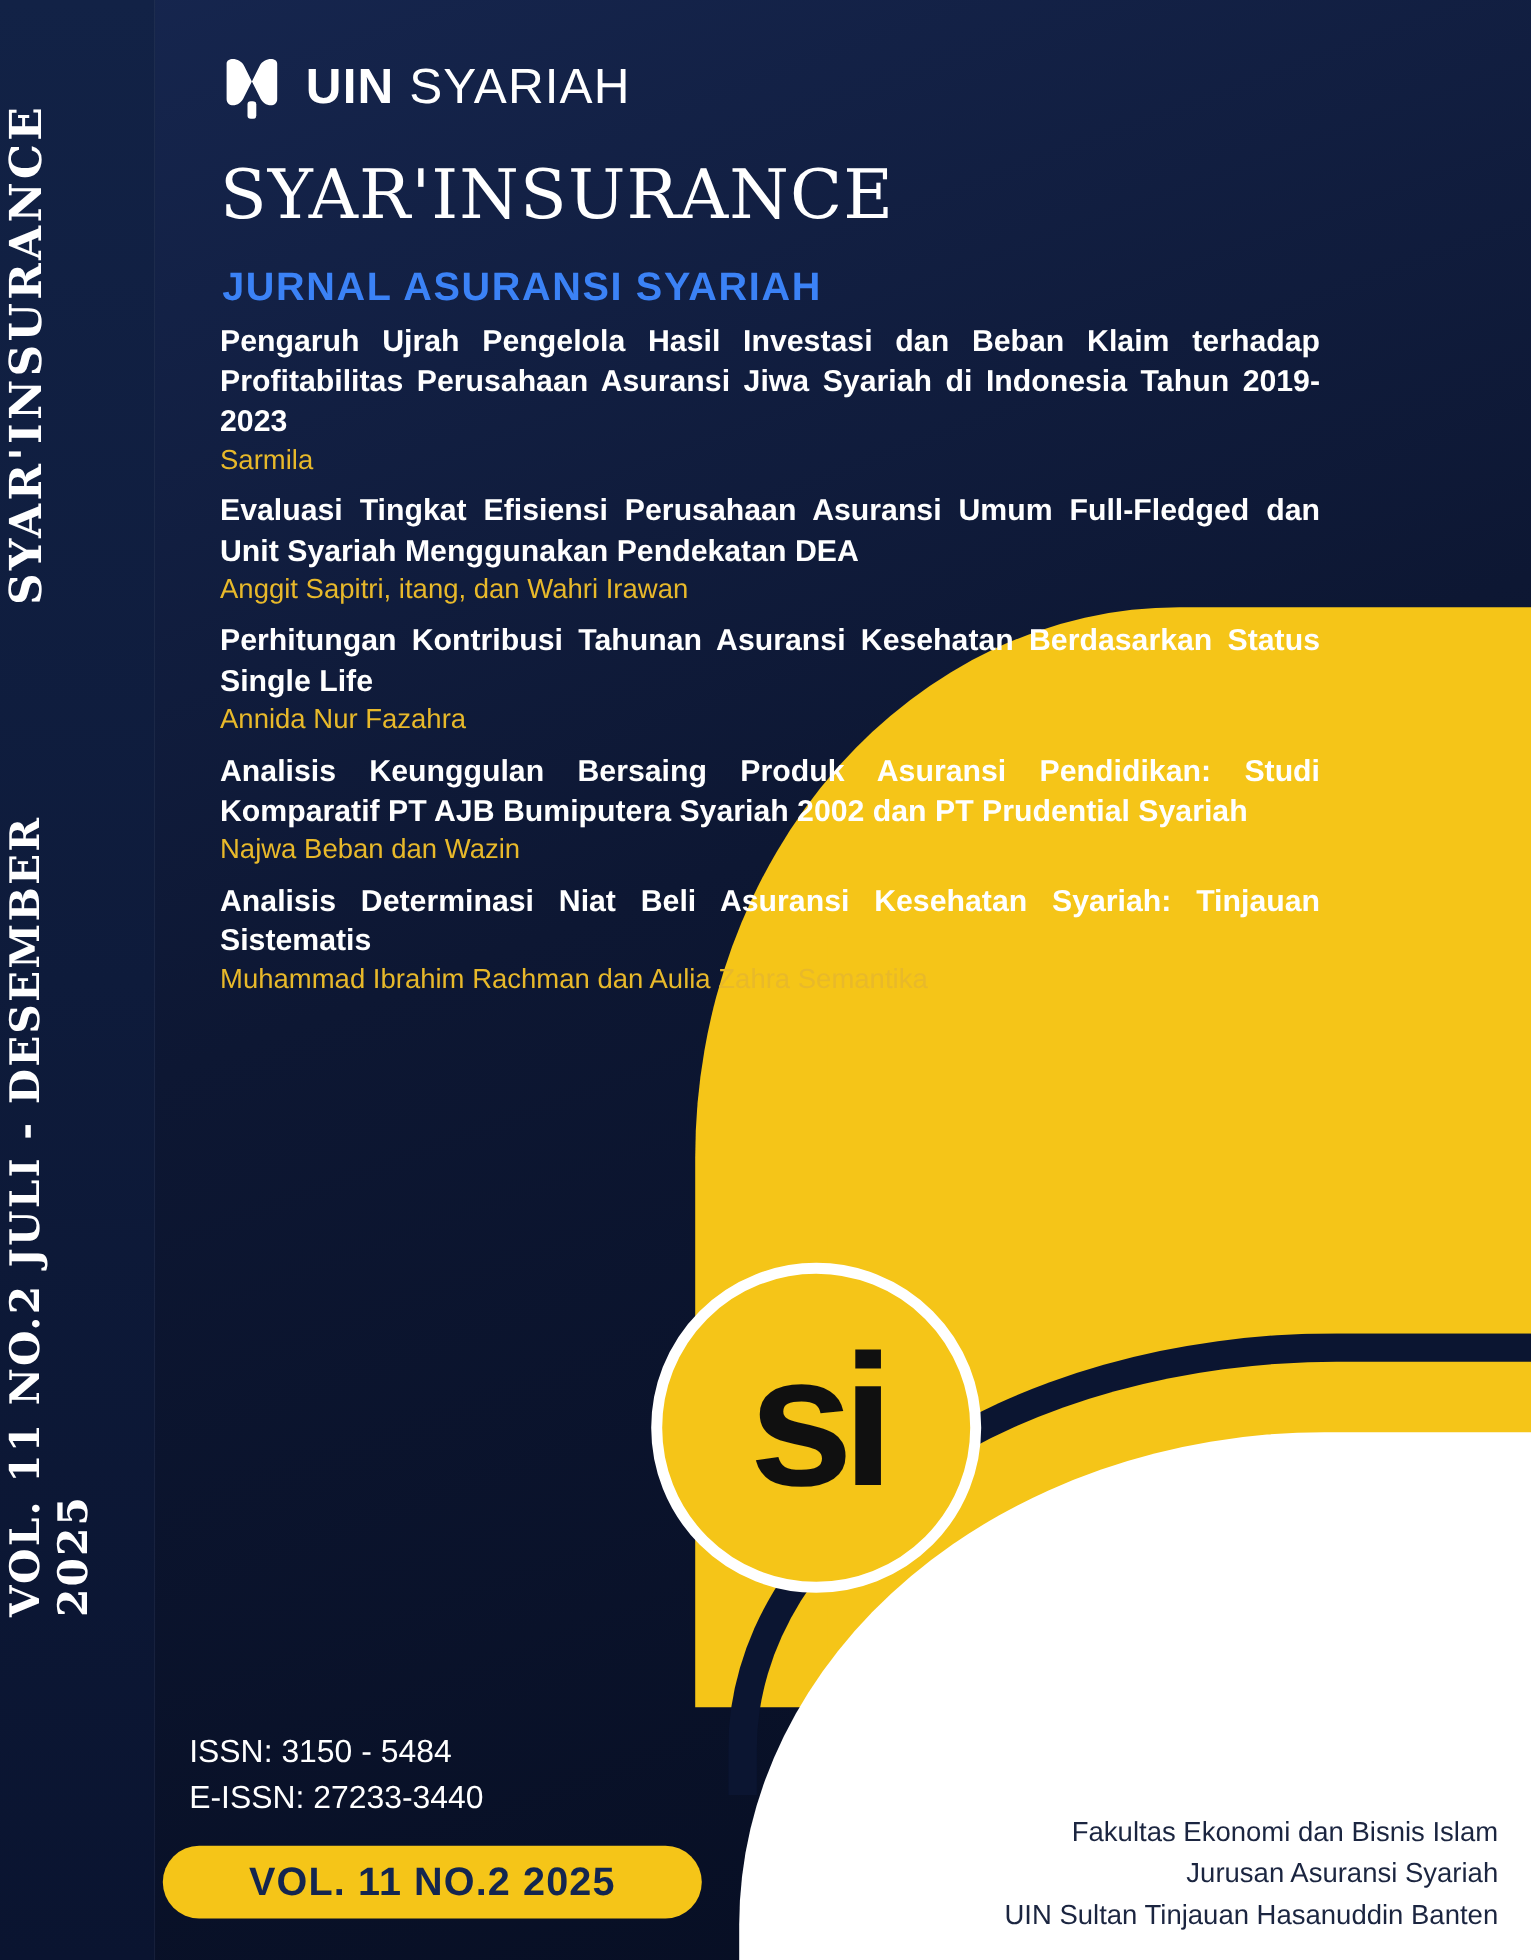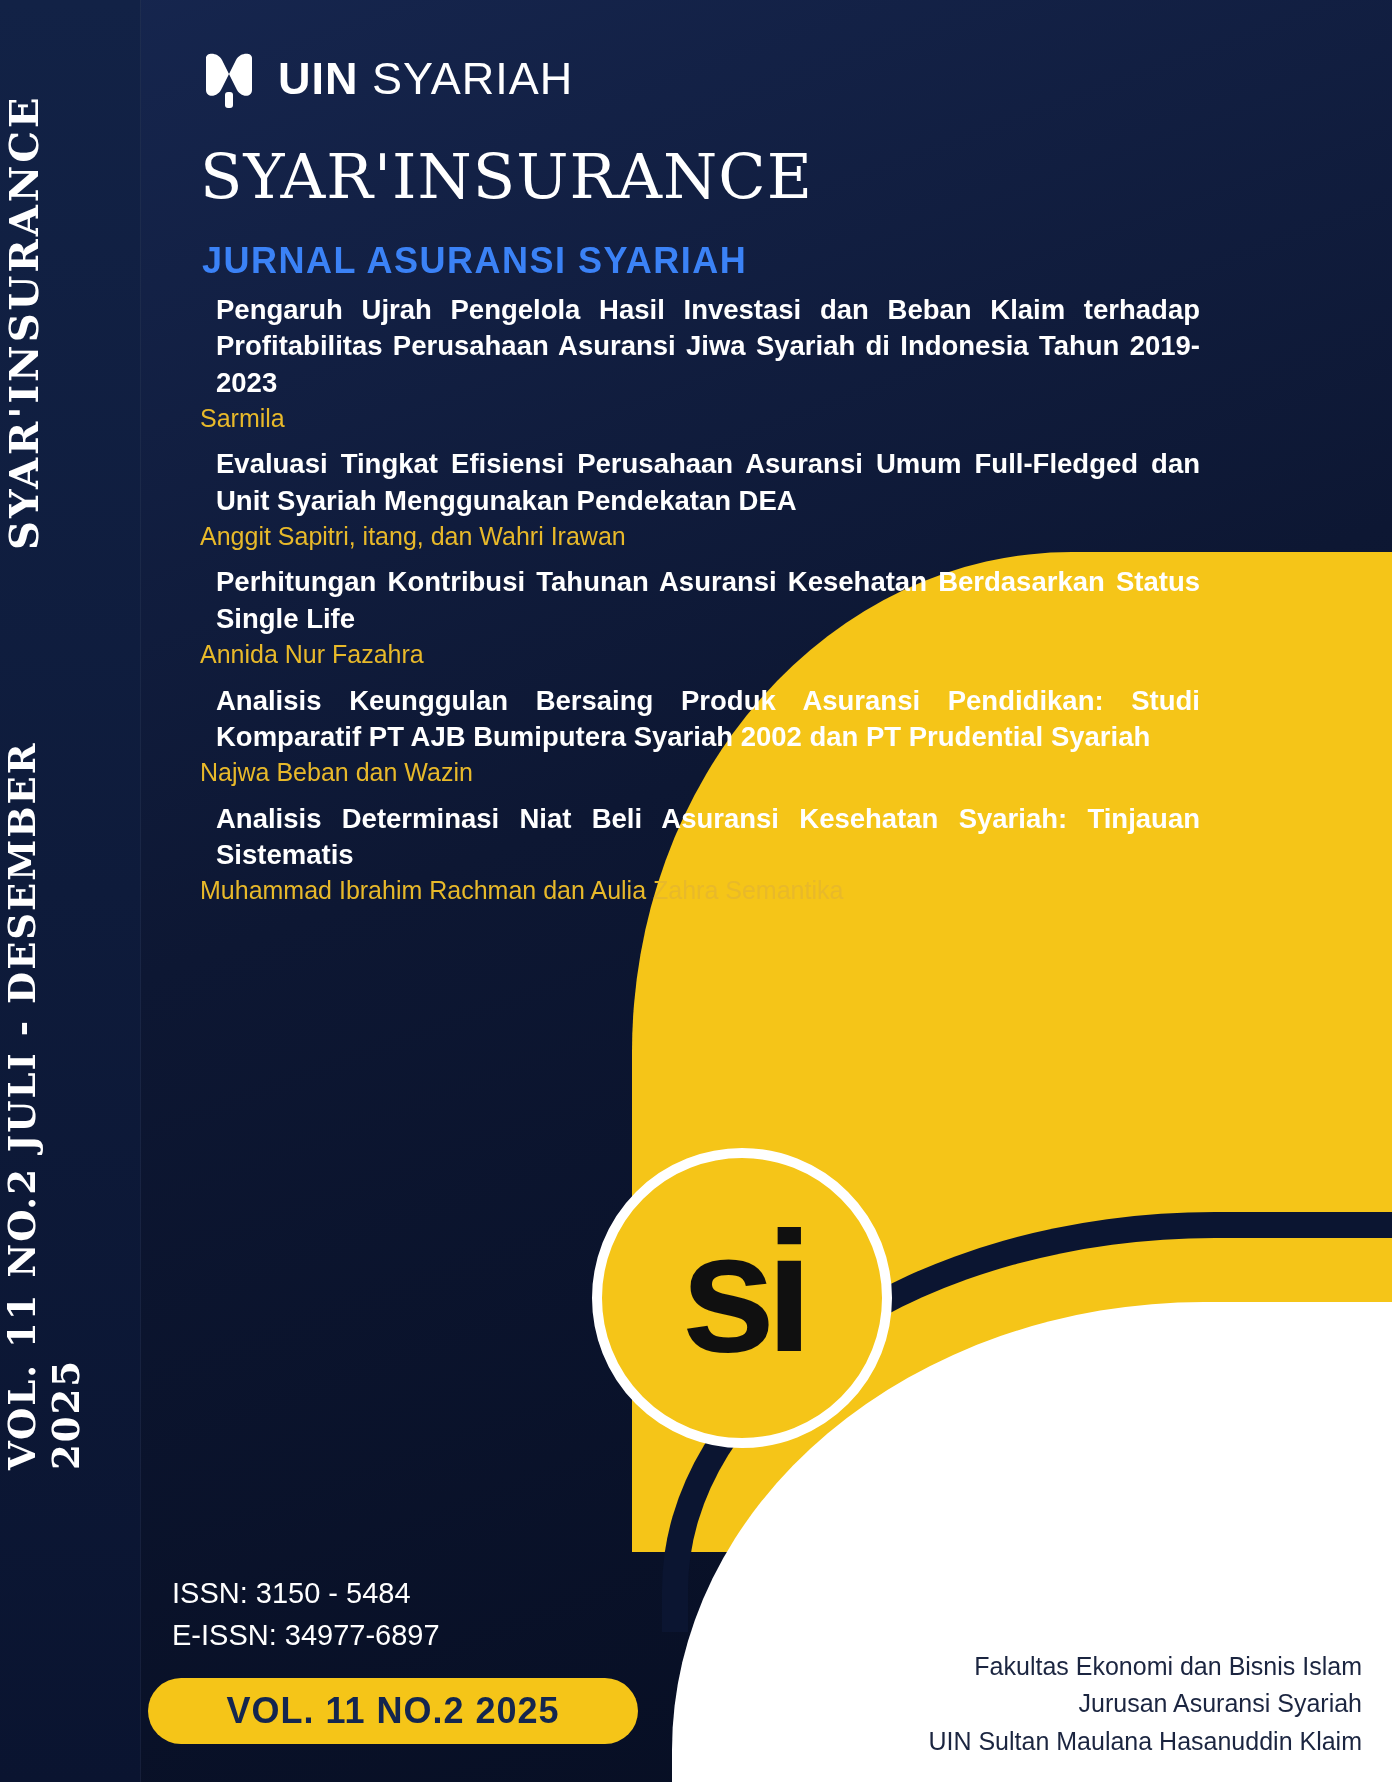--- a/index.html
+++ b/index.html
@@ -161,21 +161,21 @@
   }
   .toc-item { margin-bottom: 4px; }
   .toc-title {
     color: #ffffff;
     font-family: "Liberation Sans", sans-serif;
     font-size: 27.5px;
     font-weight: 700;
     line-height: 1.32;
     text-align: justify;
     text-align-last: left;
-    margin: 0 0 1px 16px;
+    margin: 0 0 1px 0;
   }
   .toc-author {
     color: #e8b92a;
     font-family: "Liberation Sans", sans-serif;
     font-size: 25px;
     font-weight: 400;
     line-height: 1.3;
     margin: 0 0 12px 0;
   }
 
@@ -298,23 +298,23 @@
       <p class="toc-author">Muhammad Ibrahim Rachman dan Aulia Zahra Semantika</p>
     </div>
   </div>
 
   <div class="emblem">
     <div class="emblem-text">si</div>
   </div>
 
   <div class="issn-block">
     <div>ISSN: 3150 - 5484</div>
-    <div>E-ISSN: 34977-6897</div>
+    <div>E-ISSN: 27233-3440</div>
   </div>
 
   <div class="vol-pill">VOL. 11 NO.2 2025</div>
 
   <div class="publisher">
     <div>Fakultas Ekonomi dan Bisnis Islam</div>
     <div>Jurusan Asuransi Syariah</div>
-    <div>UIN Sultan Maulana Hasanuddin Klaim</div>
+    <div>UIN Sultan Tinjauan Hasanuddin Banten</div>
   </div>
 </div>
 
 </body></html>

